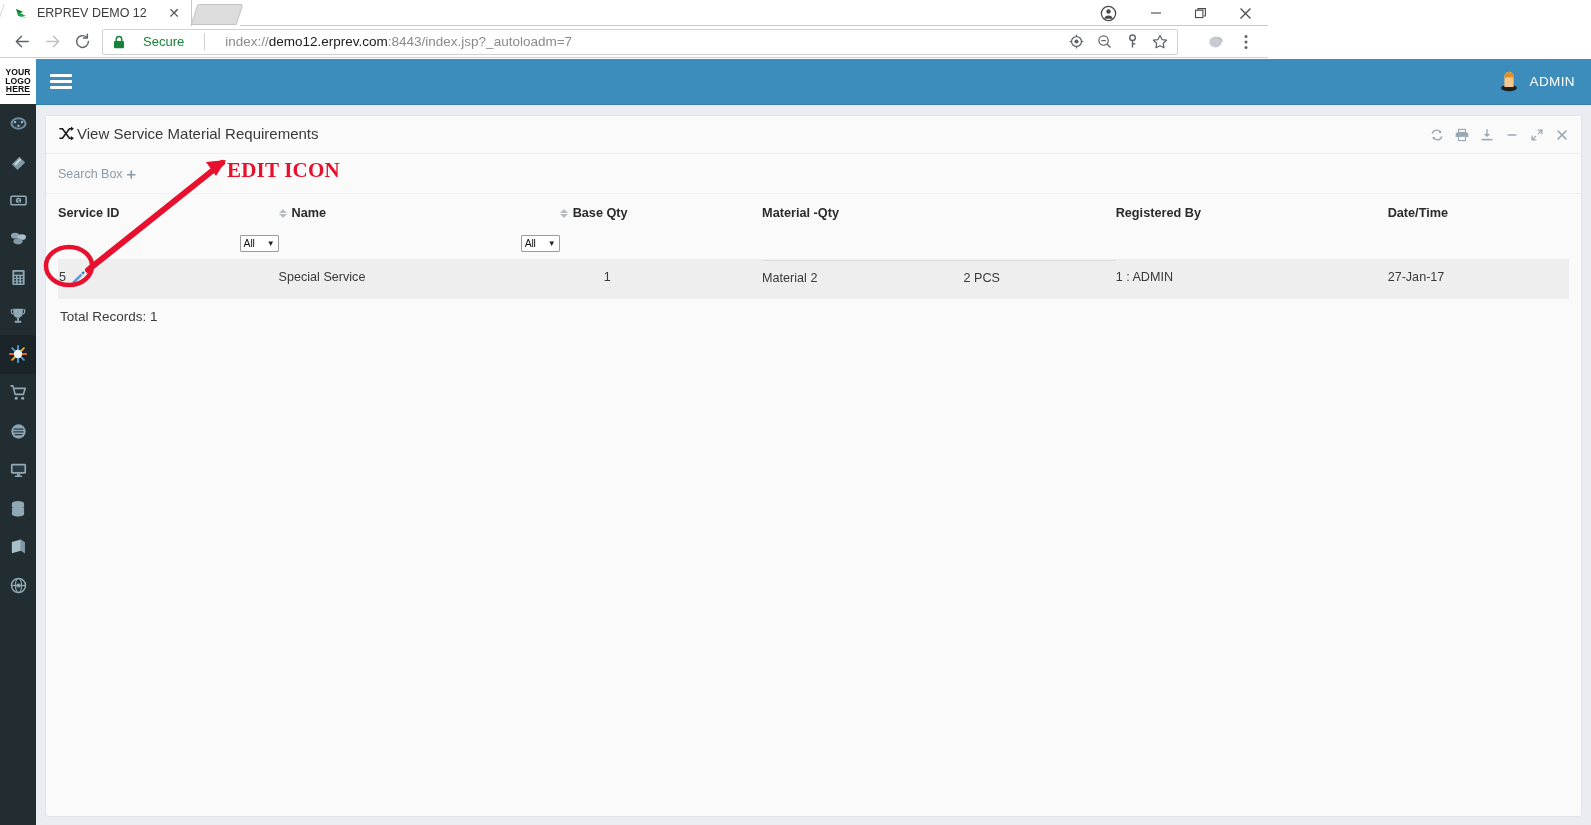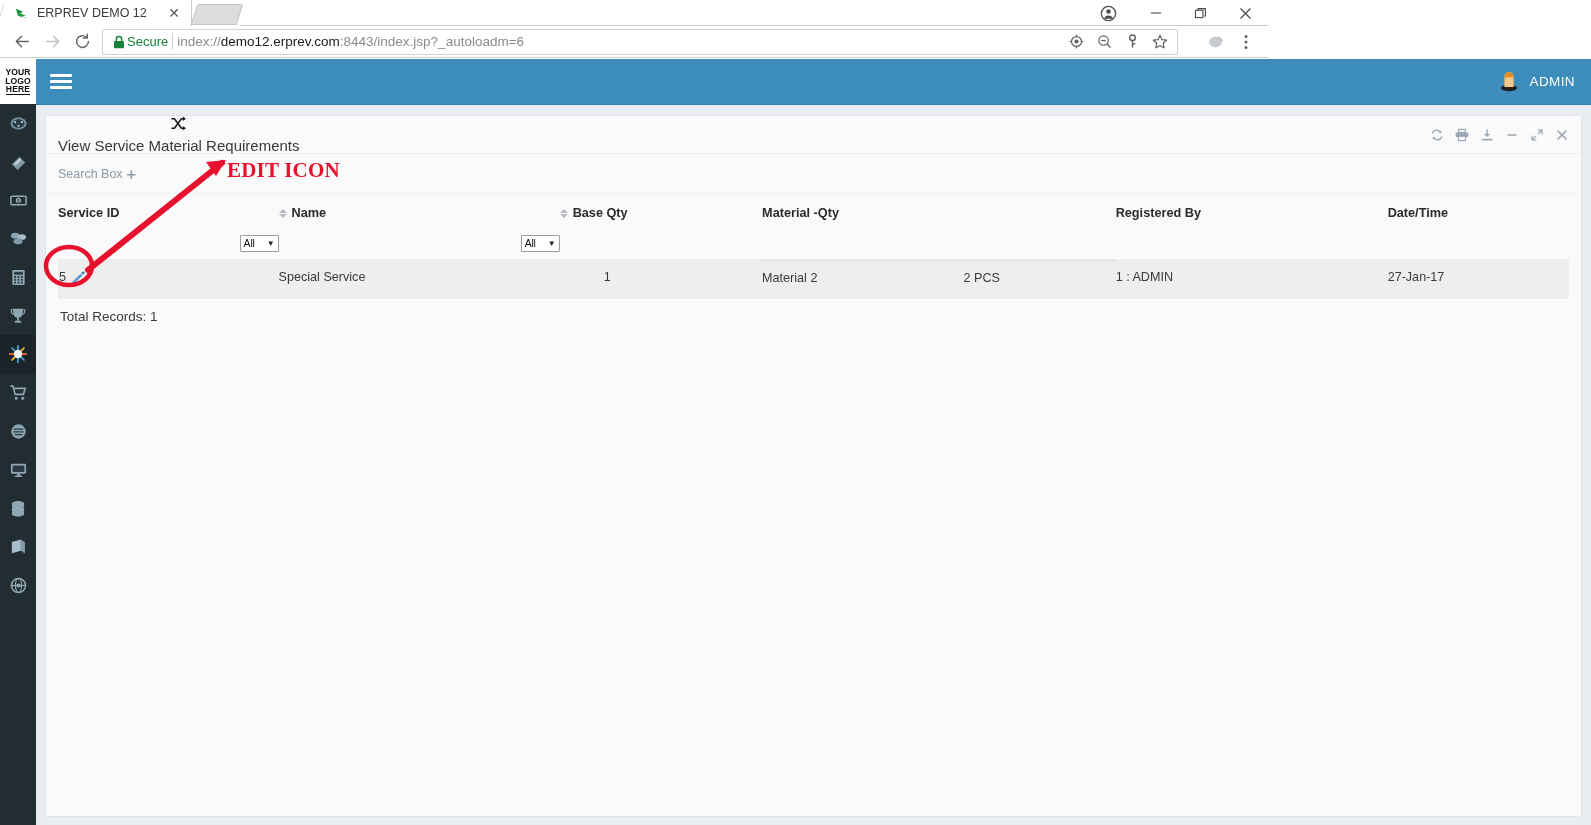--- a/index.html
+++ b/index.html
@@ -54,21 +54,21 @@
   
   .toolbar {
     height: 32px; background: #ffffff; display: flex; align-items: center;
     padding: 0 8px; gap: 2px; border-bottom: 1px solid #cfcfcf;
   }
   .navbtn { width: 28px; height: 28px; display:flex; align-items:center; justify-content:center; color:#5f6368; }
   .navbtn.dim { color: #c0c0c0; }
   .omnibox {
     flex: 1; height: 26px; margin: 0 22px 0 4px;
     border: 1px solid #d2d2d2; border-radius: 2px;
-    display: flex; align-items: center; padding: 0 4px 0 10px; gap: 2px;
+    display: flex; align-items: center; padding: 0 4px 0 10px; gap: 18px;
     background: #fff;
   }
   .lock { display:flex; align-items:center; }
   .secure-label { color: #178239; font-size: 13px; }
   .omnibox-sep { width: 1px; height: 17px; background: #d2d2d2; margin: 0 2px; }
   .url { font-size: 13.5px; color: #545454; white-space: nowrap; flex: 1; }
   .url .host { color: #202020; }
   .url .dim { color: #8a8a8a; }
   .omni-icons { display: flex; align-items: center; gap: 2px; }
   .oicon { width: 26px; height: 24px; display:flex; align-items:center; justify-content:center; color:#5f6368; }
@@ -109,21 +109,21 @@
 
   .content { padding: 10px 9px 0 9px; }
   .panel {
     background: #fafafa; border: 1px solid #e0e4e8; border-radius: 3px;
     height: 702px; position: relative;
   }
   .panel-head {
     height: 38px; display: flex; align-items: center; justify-content: space-between;
     padding: 0 12px 0 12px; border-bottom: 1px solid #eceff1; background: #fafafa;
   }
-  .panel-title { display: flex; align-items: center; gap: 2px; font-size: 15px; color: #3a3a3a; flex-direction: column; }
+  .panel-title { display: flex; gap: 2px; font-size: 15px; color: #3a3a3a; }
   .panel-tools { display: flex; align-items: center; gap: 11px; color: #9aa7b4; }
   .ptool { display: flex; align-items: center; }
 
   .searchbar-row {
     height: 40px; display: flex; align-items: center; justify-content: flex-start;
     padding: 0 12px; border-bottom: 1px solid #eef1f3;
   }
   .searchbox-link { font-size: 12.5px; color: #8b9aa8; display: flex; align-items: center; gap: 1px; }
   .searchbox-plus { font-size: 15px; font-weight: bold; color: #8b9aa8; line-height: 1; }
 
@@ -236,21 +236,21 @@
 
     <div class="omnibox">
       <span class="lock">
         <svg width="12" height="14" viewBox="0 0 12 14">
             <rect x="1" y="6" width="10" height="7.2" rx="1" fill="#178239"></rect>
             <path d="M3.3 6V4.2a2.7 2.7 0 0 1 5.4 0V6" fill="none" stroke="#178239" stroke-width="1.5"></path>
           </svg>
       </span>
       <span class="secure-label">Secure</span>
       <span class="omnibox-sep"></span>
-      <span class="url"><span class="dim">index://</span><span class="host">demo12.erprev.com</span><span class="dim">:8443/index.jsp?_autoloadm=6</span></span>
+      <span class="url"><span class="dim">index://</span><span class="host">demo12.erprev.com</span><span class="dim">:8443/index.jsp?_autoloadm=7</span></span>
       <span class="omni-icons">
         <span class="oicon">
           <svg width="15" height="15" viewBox="0 0 16 16">
               <circle cx="8" cy="8" r="5.3" fill="none" stroke="#5f6368" stroke-width="1.3"></circle>
               <circle cx="8" cy="8" r="2.2" fill="#5f6368"></circle>
               <line x1="8" y1="0.6" x2="8" y2="2.4" stroke="#5f6368" stroke-width="1.3"></line>
               <line x1="8" y1="13.6" x2="8" y2="15.4" stroke="#5f6368" stroke-width="1.3"></line>
               <line x1="0.6" y1="8" x2="2.4" y2="8" stroke="#5f6368" stroke-width="1.3"></line>
               <line x1="13.6" y1="8" x2="15.4" y2="8" stroke="#5f6368" stroke-width="1.3"></line>
             </svg>

